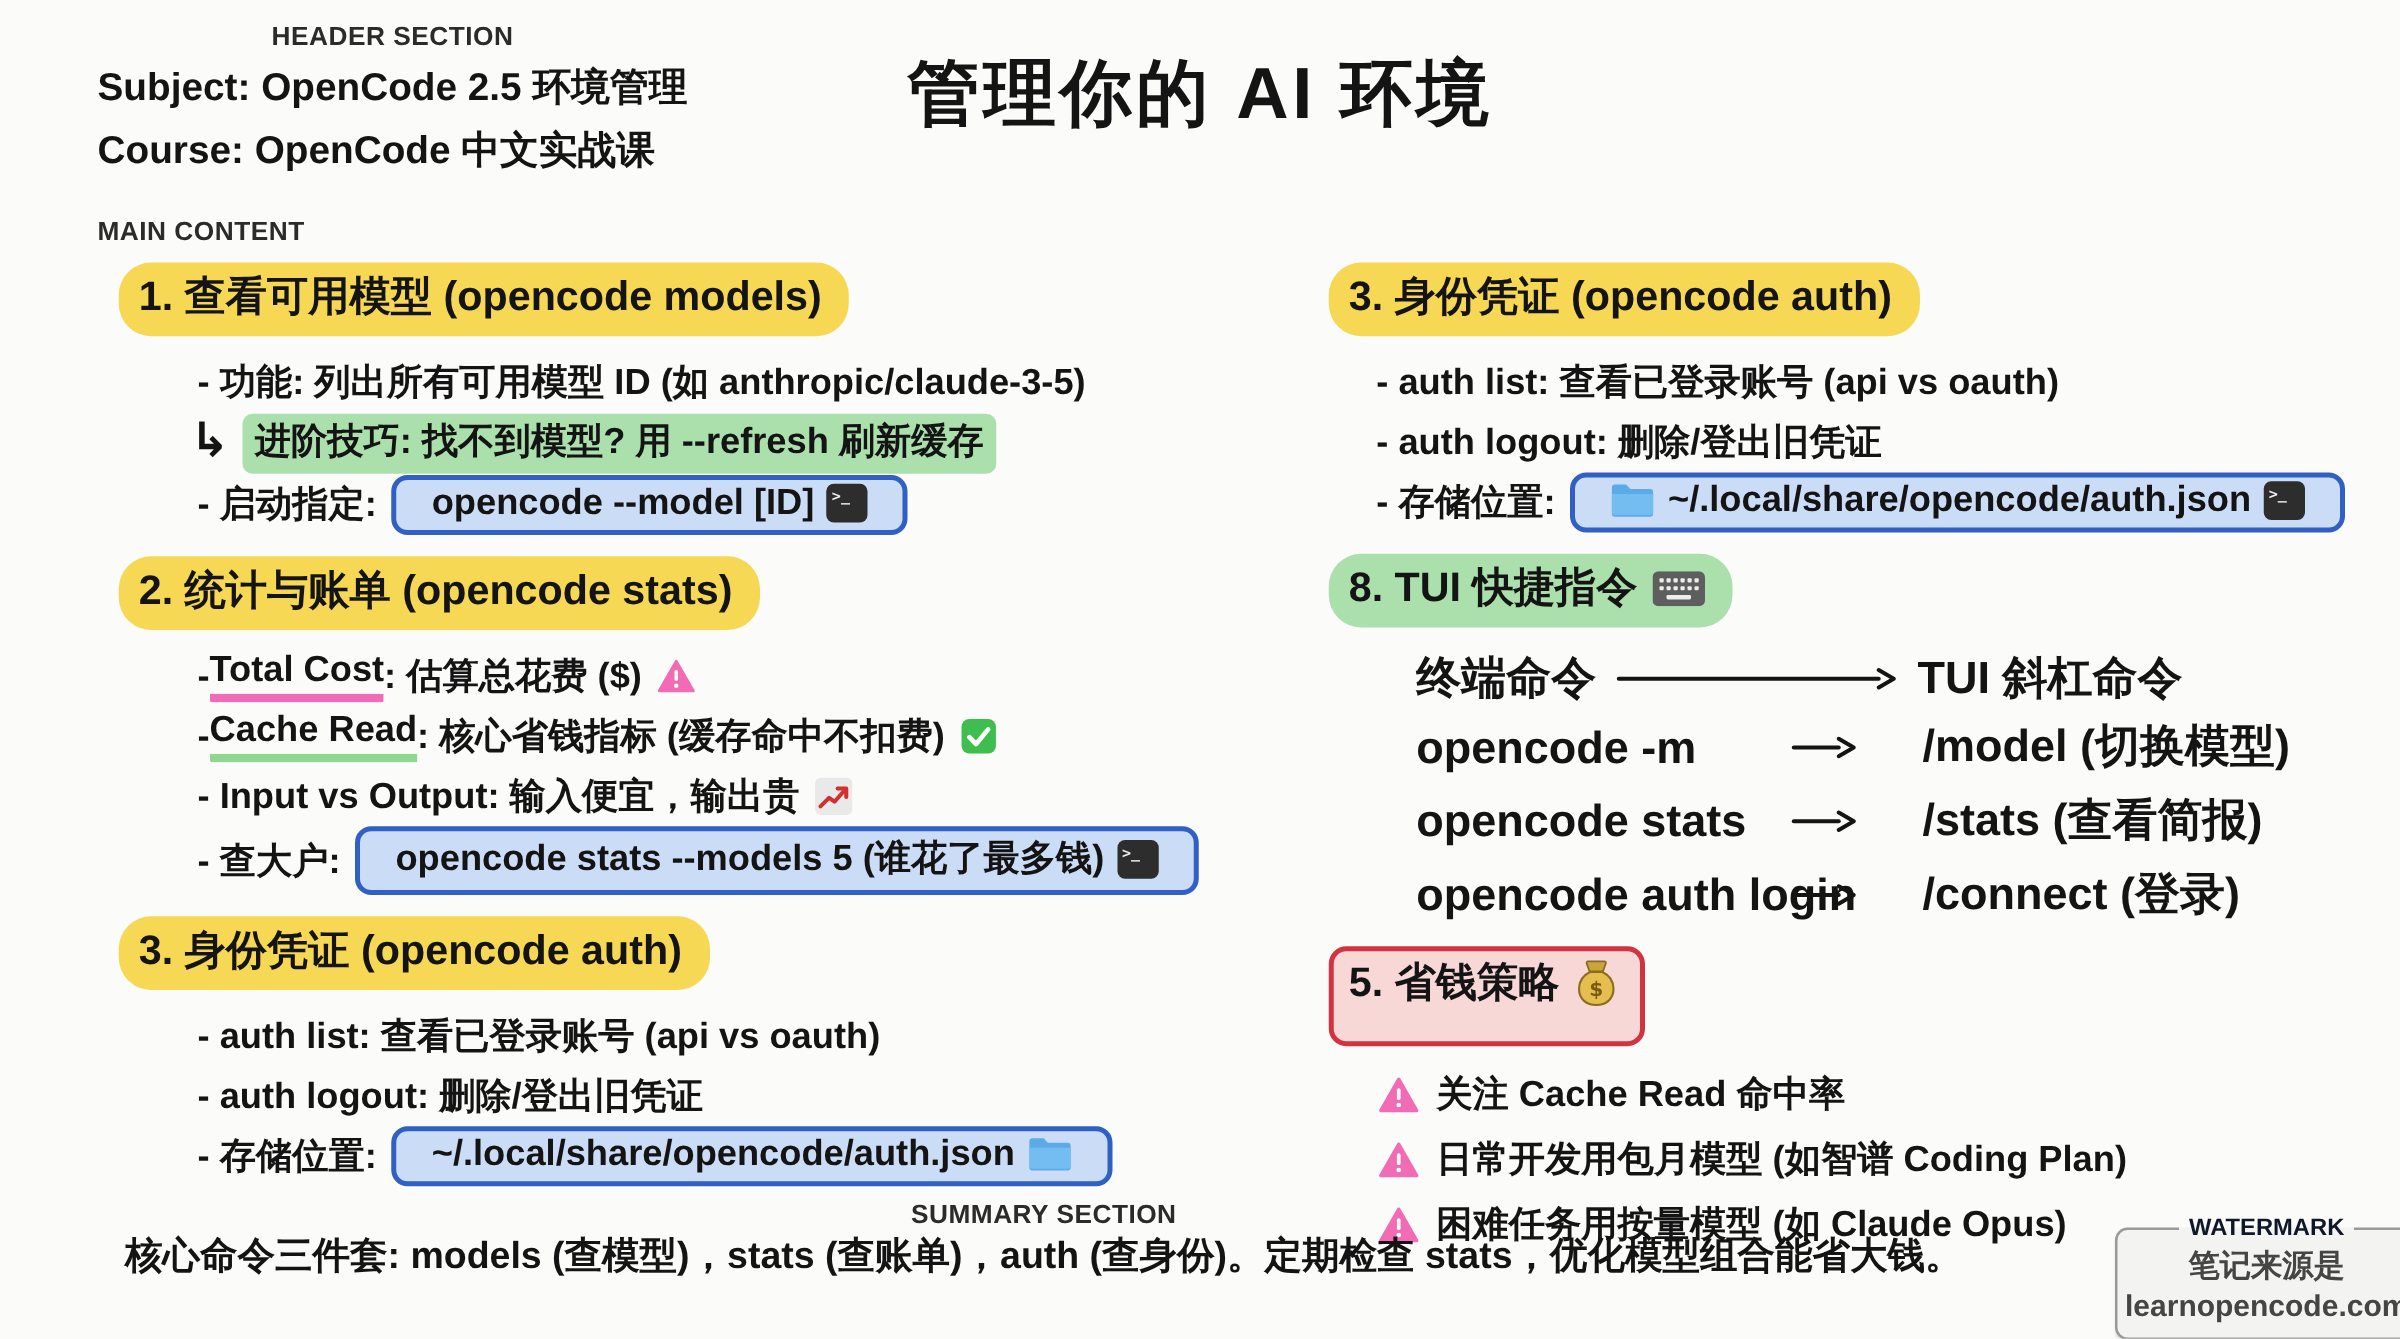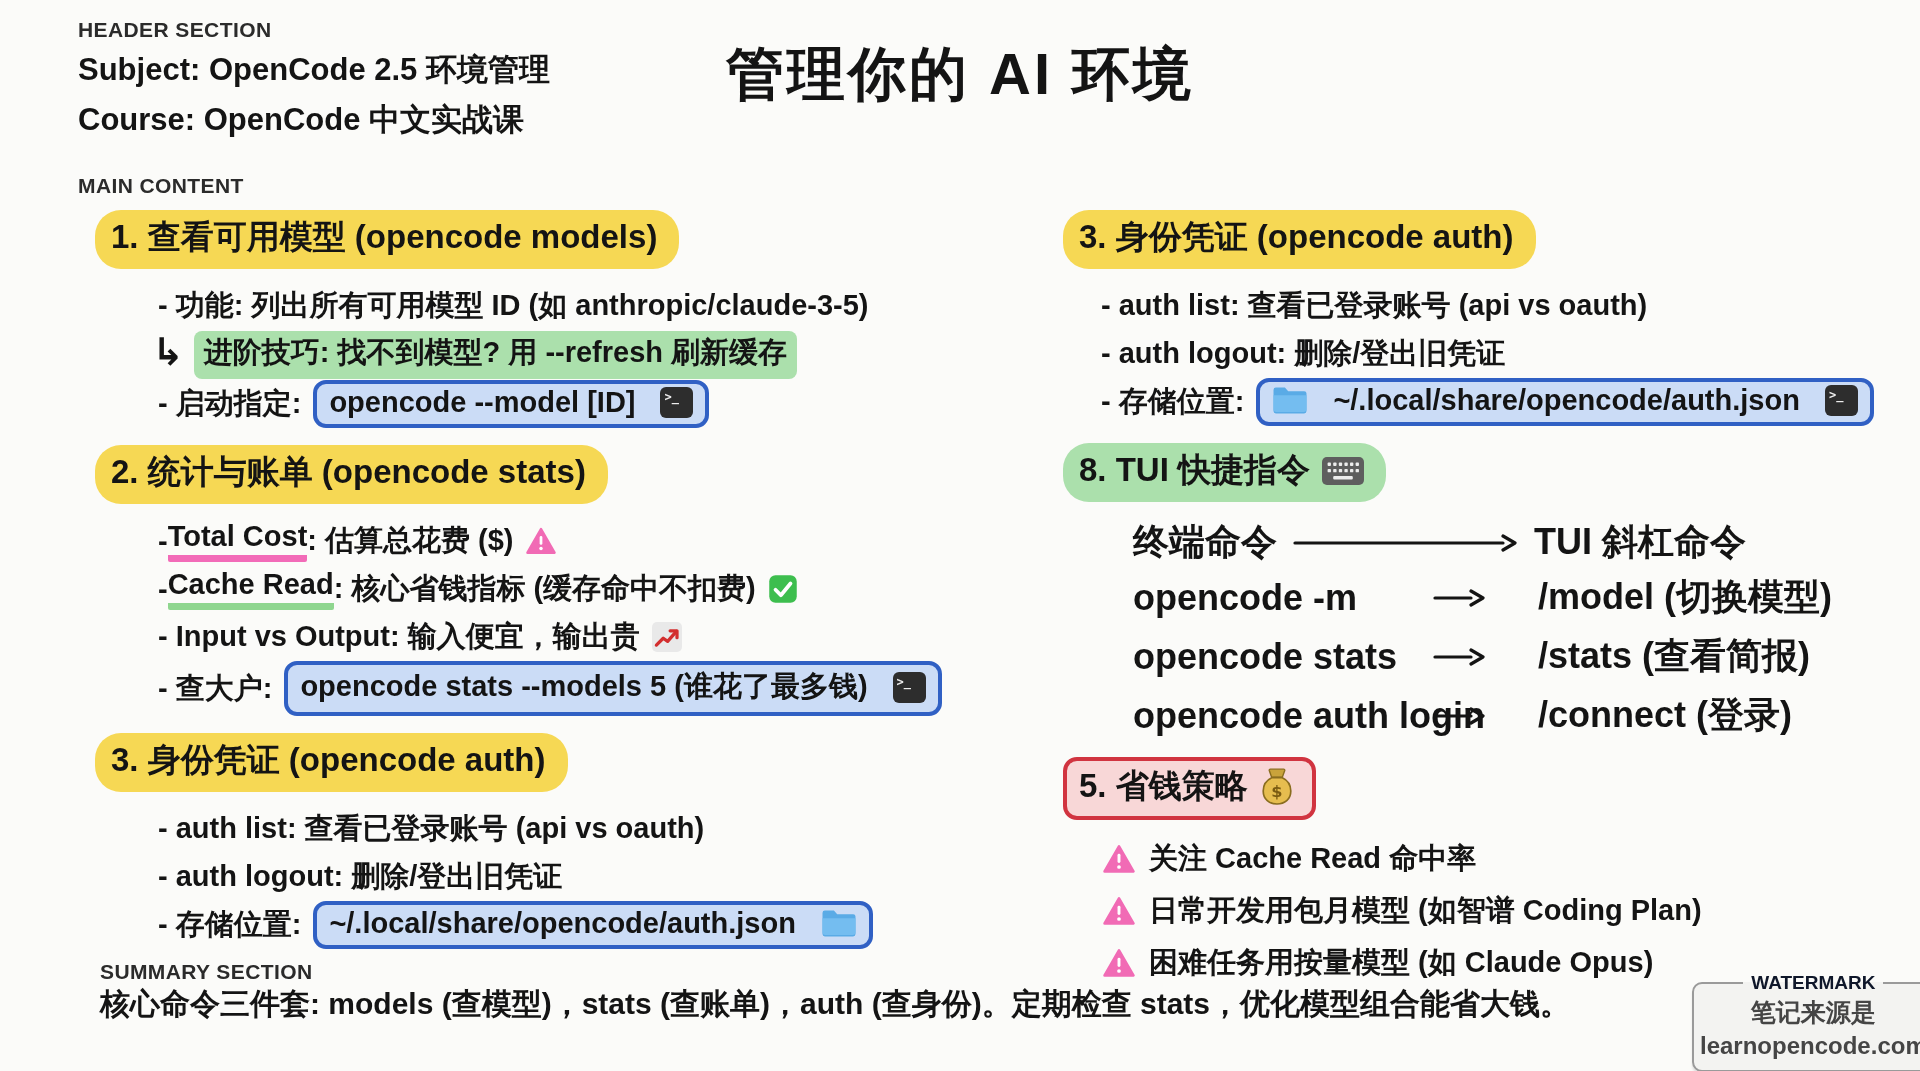--- a/index.html
+++ b/index.html
@@ -3,21 +3,21 @@
 <meta charset="utf-8">
 <style>
   * { box-sizing: border-box; }
   html,body { margin:0; padding:0; }
   body {
     width:1920px; height:1071px; position:relative; overflow:hidden;
     background:#FBFBF9; color:#141414;
     font-family:"Liberation Sans","DejaVu Sans",sans-serif;
     font-weight:bold;
   }
-  .seclabel { font-size:21px; font-weight:600; color:#2b2b2b; letter-spacing:.4px; }
+  .seclabel { font-size:21px; font-weight:600; color:#2b2b2b; letter-spacing:.4px;text-align:center; }
 
   
   #header { position:absolute; left:78px; top:18px; }
   #header .line { font-size:31px; font-weight:bold; margin-top:7px; line-height:1.38; }
 
   
   #page-title {
     position:absolute; left:50%; top:36px; transform:translateX(-50%);
     font-size:58px; font-weight:bold; letter-spacing:3px; white-space:nowrap;
   }
@@ -33,41 +33,41 @@
   .pill {
     display:inline-flex; align-items:center; gap:12px;
     font-size:33px; font-weight:bold;
     padding:5px 22px 9px 16px; border-radius:26px;
   }
   .pill.yellow { background:#F6D854; }
   .pill.green  { background:#ABE0AC; }
   .alert-box {
     display:inline-flex; align-items:center; gap:12px;
     font-size:33px; font-weight:bold;
-    padding:3px 18px 7px 12px; border-radius:14px;
+    padding:3px 18px 24px 12px; border-radius:14px;
     border:4px solid #D13440; background:#F8D7D7;
   }
 
   .bullets { margin:13px 0 0 63px; }
   #col-right .bullets { margin-left:38px; }
   .b {
     display:flex; align-items:center;
     font-size:29px; font-weight:bold;
     min-height:48px; white-space:nowrap;
   }
   .b .lbl { margin-right:12px; }
 
   .ukey { padding-bottom:2px; border-radius:2px; }
   .ukey.pink  { border-bottom:7px solid #F26BB8; }
   .ukey.green { border-bottom:7px solid #8FD68F; }
 
   .codebox {
-    display:inline-flex; align-items:center; gap:25px;
+    display:inline-flex; align-items:center; gap:10px;
     background:#CBDCF6; border:4px solid #3060C4; border-radius:13px;
-    padding:2px 12px 5px; font-size:29px; font-weight:bold; white-space:nowrap;
+    padding:2px 28px 5px; font-size:29px; font-weight:bold; white-space:nowrap;
   }
 
   .ic { display:inline-flex; flex:none; align-items:center; justify-content:center; }
   .ic.ml { margin-left:12px; }
   .terminal {
     width:33px; height:31px; background:#2D2D2D; border-radius:6px;
     color:#EDEDED; font-family:"DejaVu Sans Mono","Liberation Mono",monospace;
     font-size:12px; font-weight:bold;
     align-items:flex-start; justify-content:flex-start; padding:3px 0 0 4px;
   }

